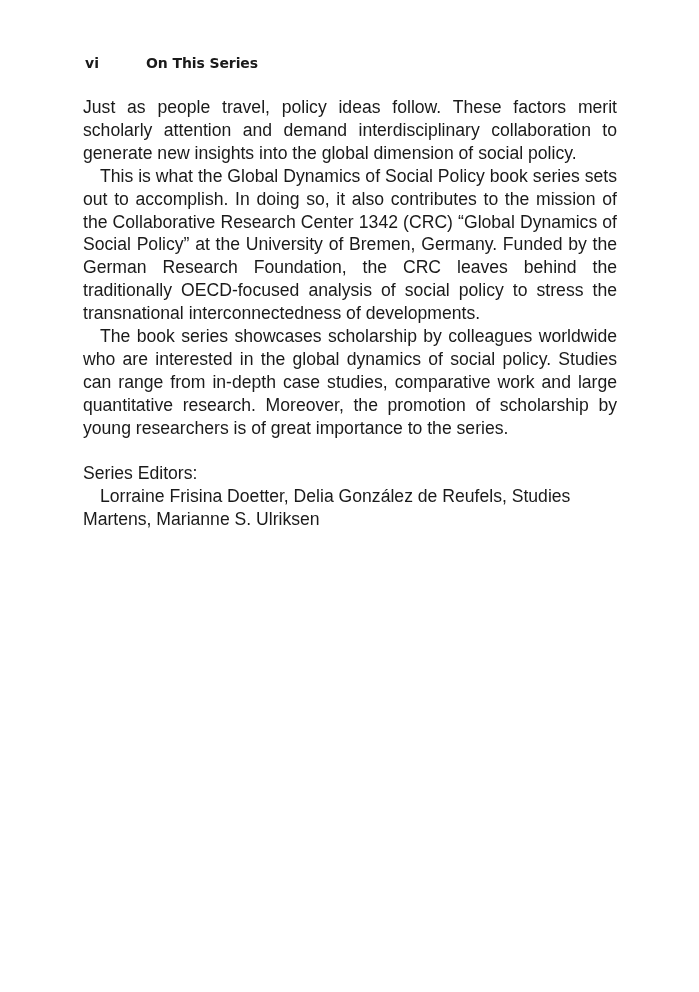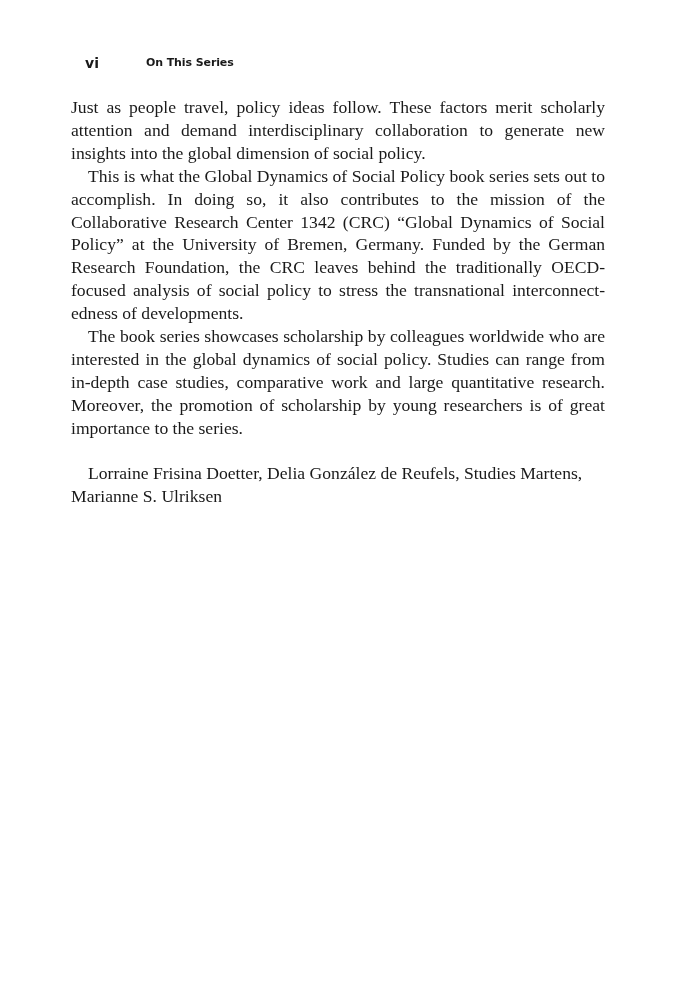--- a/index.html
+++ b/index.html
@@ -37,29 +37,29 @@
     .page-number {
       position: absolute;
       left: 0;
       top: 0;
       font-size: 14px;
     }
     .section-title {
       position: absolute;
       left: 61px;
       top: 0;
-      font-size: 11px;
+      font-size: 14px;
       letter-spacing: -0.1px;
     }
     .body-text {
       position: absolute;
       top: 96px;
-      left: 71px;
+      left: 83px;
       width: 534px;
-      font-family: Liberation Serif, serif;
+      font-family: Liberation Sans, sans-serif;
       font-size: 17.6px;
       line-height: 22.9px;
       color: #1a1a1a;
     }
     .body-text p {
       margin: 0;
       text-align: justify;
       hyphens: manual;
     }
     .body-text p.indent {
@@ -87,17 +87,18 @@
     <span class="page-number">vi</span>
     <span class="section-title">On This Series</span>
   </div>
 
   <div class="body-text">
     <p>Just as people travel, policy ideas follow. These factors merit scholarly attention and demand interdisciplinary collaboration to generate new insights into the global dimension of social policy.</p>
     <p class="indent">This is what the Global Dynamics of Social Policy book series sets out to accomplish. In doing so, it also contributes to the mission of the Collaborative Research Center 1342 (CRC) “Global Dynamics of Social Policy” at the University of Bremen, Germany. Funded by the German Research Foundation, the CRC leaves behind the traditionally OECD-focused analysis of social policy to stress the transnational interconnect­edness of developments.</p>
     <p class="indent">The book series showcases scholarship by colleagues worldwide who are interested in the global dynamics of social policy. Studies can range from in-depth case studies, comparative work and large quantitative research. Moreover, the promotion of scholarship by young researchers is of great importance to the series.</p>
 
     <p class="editors">
+      <span class="editors-label">Series Editors:</span>
       <span class="editors-names">Lorraine Frisina Doetter, Delia González de Reufels, Studies Martens, Marianne S. Ulriksen</span>
     </p>
   </div>
 
 </div>
 
 </body></html>

